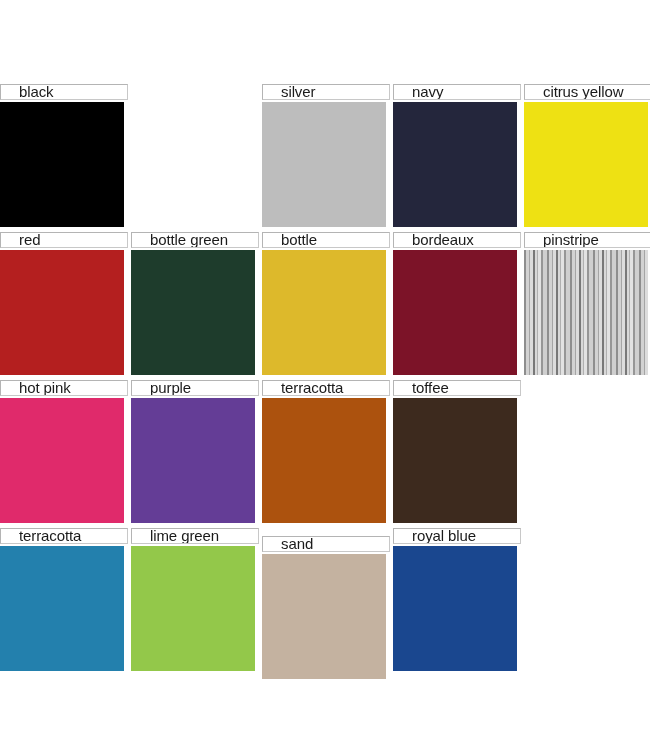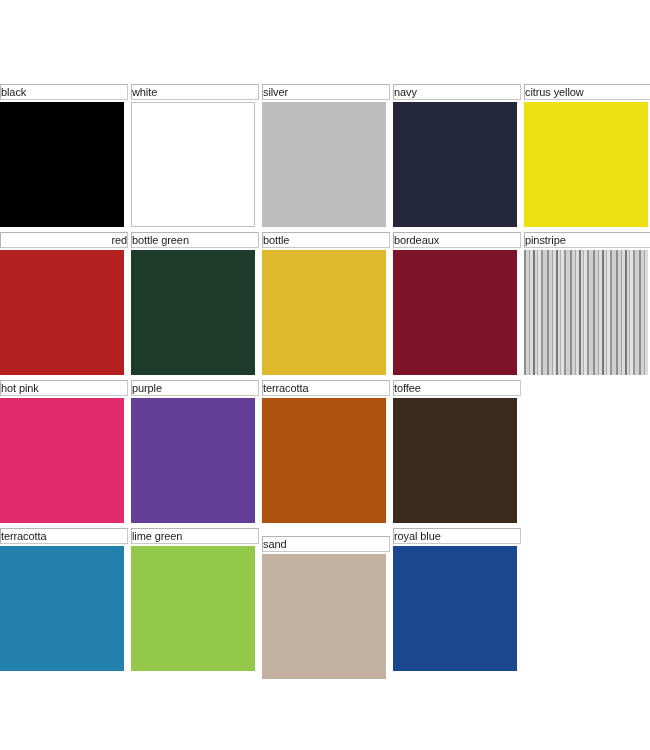--- a/index.html
+++ b/index.html
@@ -34,24 +34,24 @@
   }
 
   .swatch-label {
     box-sizing: border-box;
     width: 128px;
     height: 16px;
     background: #ffffff;
     border: 1px solid #c8c8c8;
     border-top-color: #b4b4b4;
     border-left-color: #b4b4b4;
-    font-size: 11px;
+    font-size: 15px;
     line-height: 14px;
     color: #1a1a1a;
-    padding: 0 0 0 0;
+    padding: 0 0 0 18px;
     white-space: nowrap;
     overflow: hidden;
     letter-spacing: -0.1px;
   }
 
   .swatch-chip {
     width: 124px;
     height: 125px;
     margin-top: 2px;
     background: #ffffff;
@@ -80,39 +80,35 @@
 </style>
 </head>
 <body>
 
 <div id="swatch-grid">
     <div class="swatch-row" style="height: 148px;">
       <div class="swatch-cell" style="left: 0px;">
         <div class="swatch-label">black</div>
         <div class="swatch-chip" style="background-color: rgb(0, 0, 0);"></div>
       </div>
-      <div class="swatch-cell" style="left: 131px;">
-        <div class="swatch-label">white</div>
-        <div class="swatch-chip bordered" style="background-color: rgb(255, 255, 255);"></div>
-      </div>
       <div class="swatch-cell" style="left: 262px;">
         <div class="swatch-label">silver</div>
         <div class="swatch-chip" style="background-color: rgb(189, 189, 189);"></div>
       </div>
       <div class="swatch-cell" style="left: 393px;">
         <div class="swatch-label">navy</div>
         <div class="swatch-chip" style="background-color: rgb(36, 38, 60);"></div>
       </div>
       <div class="swatch-cell" style="left: 524px;">
         <div class="swatch-label">citrus yellow</div>
         <div class="swatch-chip" style="background-color: rgb(238, 225, 19);"></div>
       </div>
     </div>
     <div class="swatch-row" style="height: 148px;">
-      <div class="swatch-cell" style="left: 0px; text-align: right;">
+      <div class="swatch-cell" style="left: 0px;">
         <div class="swatch-label">red</div>
         <div class="swatch-chip" style="background-color: rgb(180, 31, 31);"></div>
       </div>
       <div class="swatch-cell" style="left: 131px;">
         <div class="swatch-label">bottle green</div>
         <div class="swatch-chip" style="background-color: rgb(30, 60, 44);"></div>
       </div>
       <div class="swatch-cell" style="left: 262px;">
         <div class="swatch-label">bottle</div>
         <div class="swatch-chip" style="background-color: rgb(221, 185, 43);"></div>

